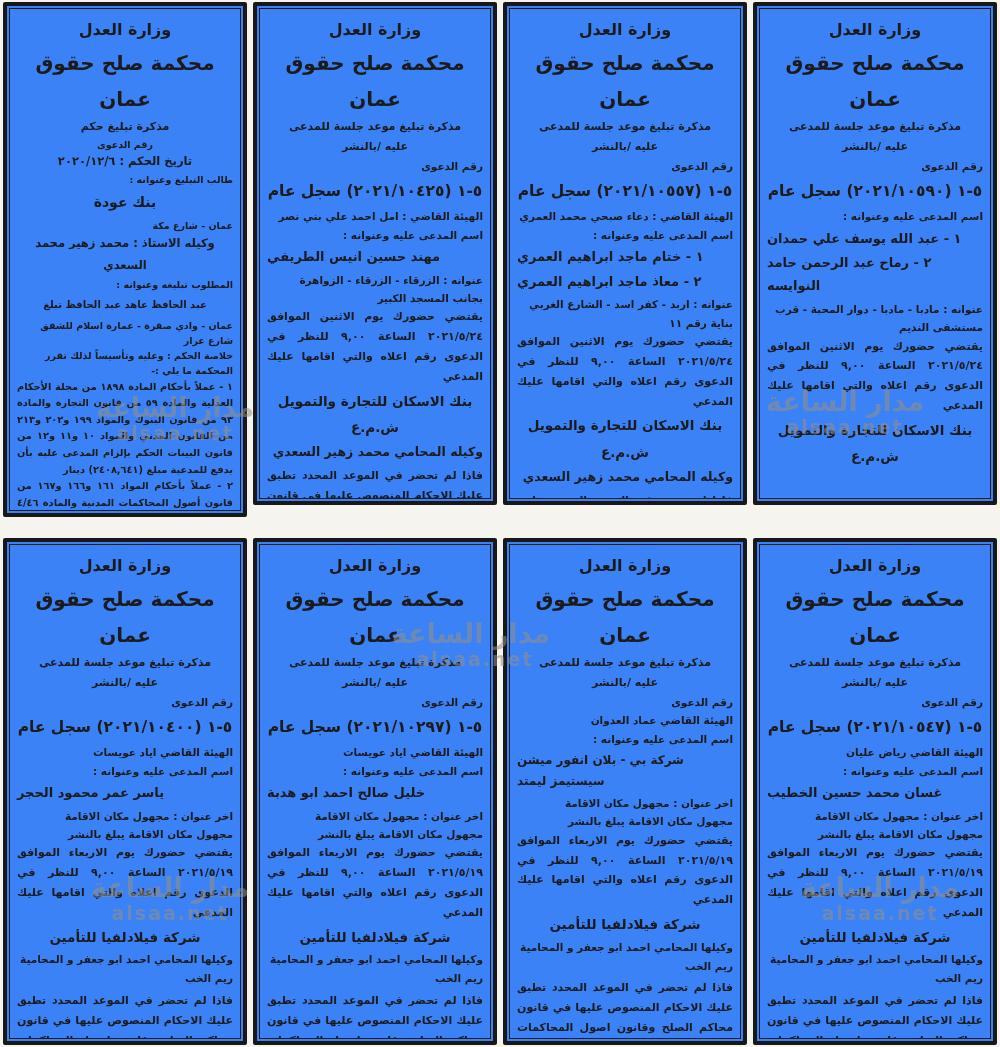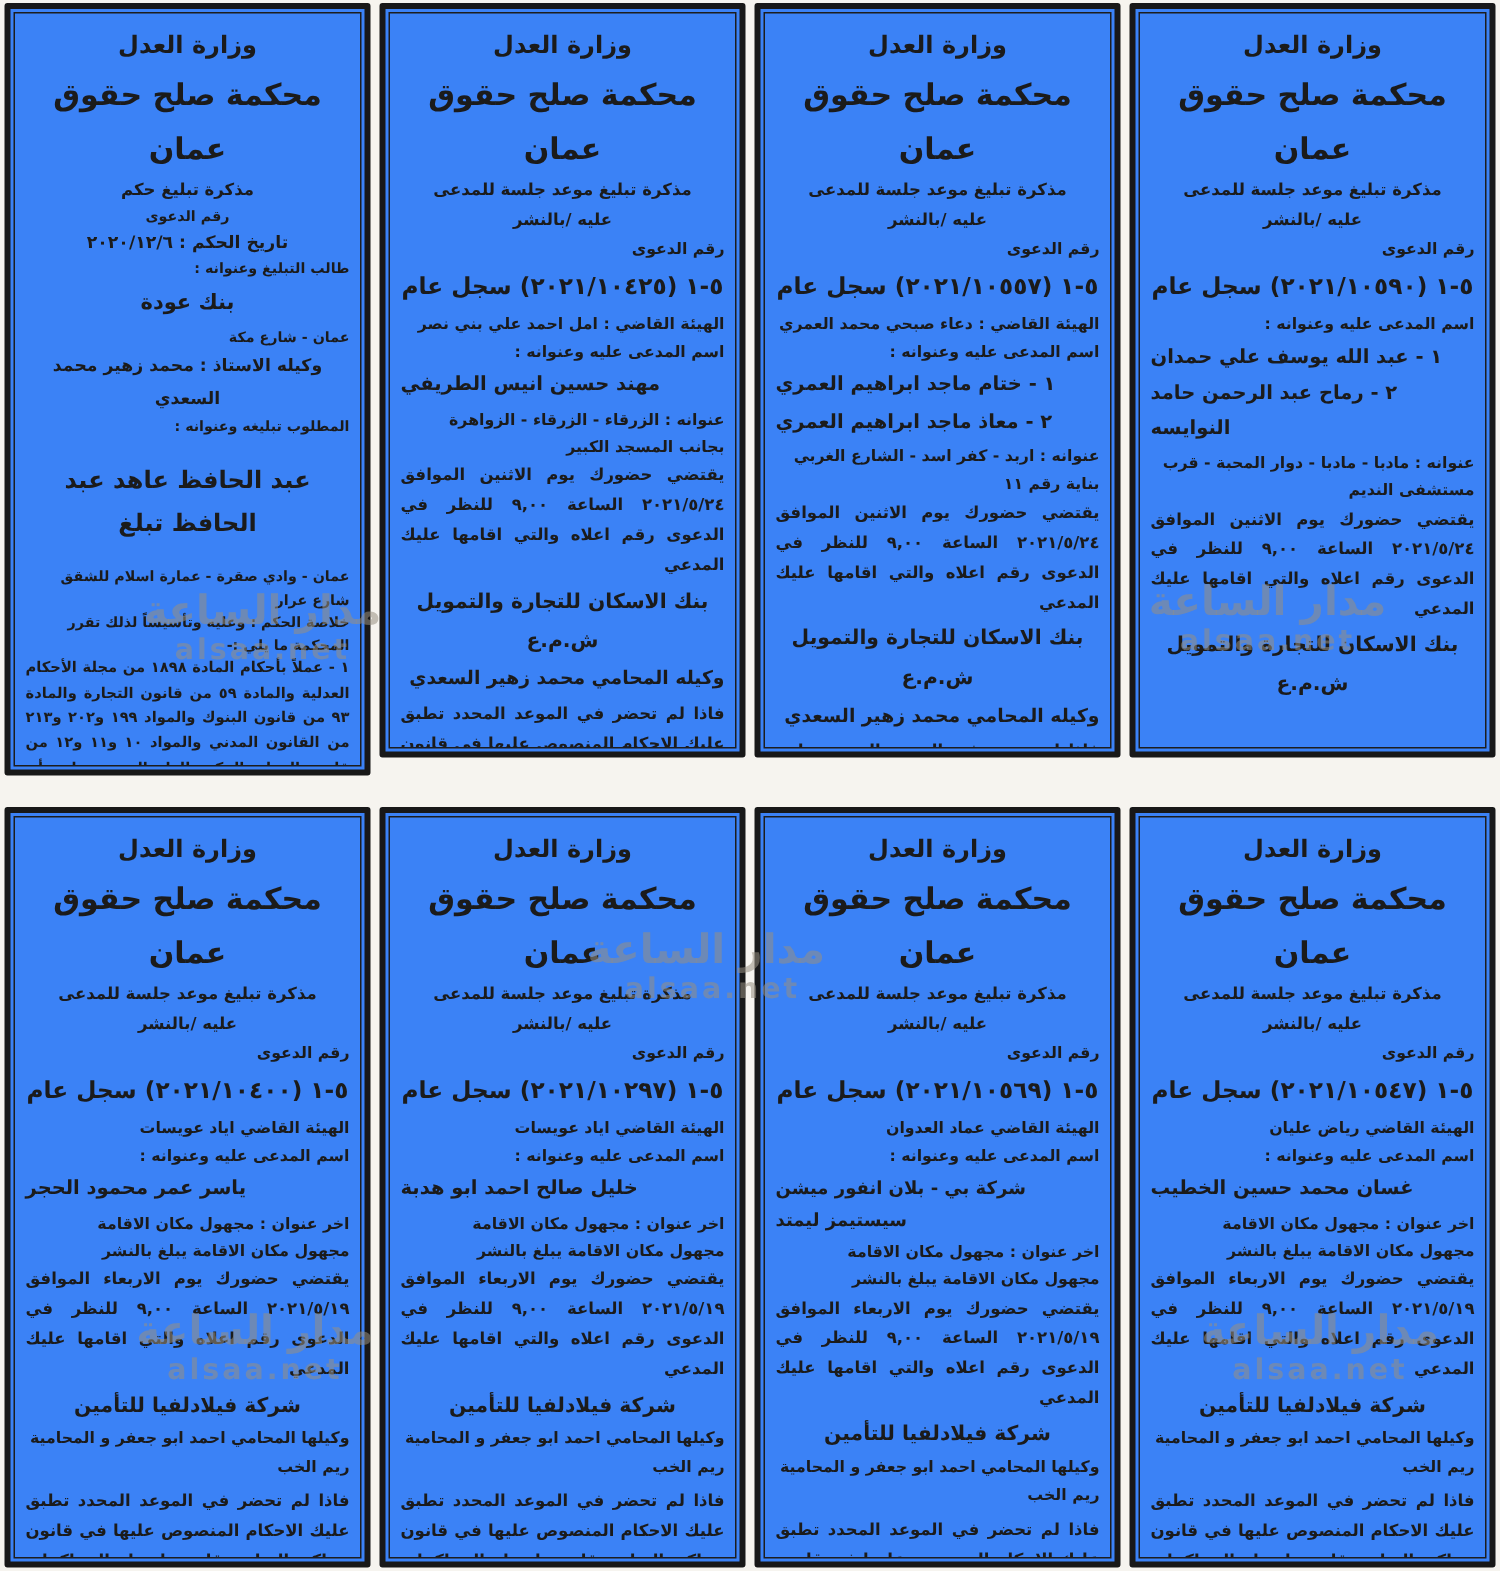--- a/index.html
+++ b/index.html
@@ -24,21 +24,21 @@
   .name{font-size:13px;font-weight:bold;text-align:left;line-height:1.75;margin:2px 0}
   .para{font-size:11px;font-weight:bold;text-align:justify;line-height:1.8}
   .plaintiff{font-size:13.5px;font-weight:bold;text-align:center;line-height:1.75;margin:3px 0 1px}
   .agent{font-size:12.5px;font-weight:bold;text-align:right;line-height:1.8;margin:1px 0 3px}
   .row2 .agent{font-size:10.5px}
   
   .date{font-size:11.5px;font-weight:bold;text-align:center;line-height:1.7}
   .tiny{font-size:9.5px;font-weight:bold;text-align:start;line-height:1.6}
   .jpara{font-size:9.8px;font-weight:bold;text-align:justify;line-height:1.7}
   .bank{font-size:14px;font-weight:bold;text-align:center;line-height:1.9;margin:2px 0}
-  .jname{font-size:16px;font-weight:bold;text-align:center;line-height:1.8;margin:14px 0}
+  .jname{font-size:10px;font-weight:bold;text-align:center;line-height:1.8;margin:4px 0}
   .jagent{font-size:11.5px;font-weight:bold;text-align:center;line-height:1.9}
   
   .wm{position:absolute;z-index:6;pointer-events:none;text-align:center;
       color:rgba(152,144,129,0.55);font-weight:bold;white-space:nowrap}
   .wm .a{display:block;font-size:27px;line-height:1.15}
   .wm .b{display:block;font-size:19px;letter-spacing:2px;direction:ltr;line-height:1.1}
 </style>
 </head>
 <body>
 
@@ -152,21 +152,20 @@
       </div>
     </article>
 
     <article class="notice">
       <div class="inner">
         <div class="l ministry">وزارة العدل</div>
         <div class="l court">محكمة صلح حقوق عمان</div>
         <div class="l title">مذكرة تبليغ موعد جلسة للمدعى</div>
         <div class="l title">عليه /بالنشر</div>
         <div class="l small">رقم الدعوى</div>
-        <div class="l caseno">٥-١ (٢٠٢١/١٠٥٦٩) سجل عام</div>
         <div class="l small">الهيئة القاضي عماد العدوان</div>
         <div class="l small">اسم المدعى عليه وعنوانه :</div>
         <div class="l name" style="font-size:12px">شركة بي - بلان انفور ميشن سيستيمز ليمتد</div>
         <div class="l small">اخر عنوان : مجهول مكان الاقامة</div>
         <div class="l small">مجهول مكان الاقامة يبلغ بالنشر</div>
         <div class="l para">يقتضي حضورك يوم الاربعاء الموافق ٢٠٢١/٥/١٩ الساعة ٩,٠٠ للنظر في الدعوى رقم اعلاه والتي اقامها عليك المدعي</div>
         <div class="l plaintiff">شركة فيلادلفيا للتأمين</div>
         <div class="l agent">وكيلها المحامي احمد ابو جعفر و المحامية ريم الخب</div>
         <div class="l para">فاذا لم تحضر في الموعد المحدد تطبق عليك الاحكام المنصوص عليها في قانون محاكم الصلح وقانون اصول المحاكمات المدنية . عليك مراجعة قلم المحكمة لاستلام كافة مرفقات لائحة الدعوى</div>
       </div>

